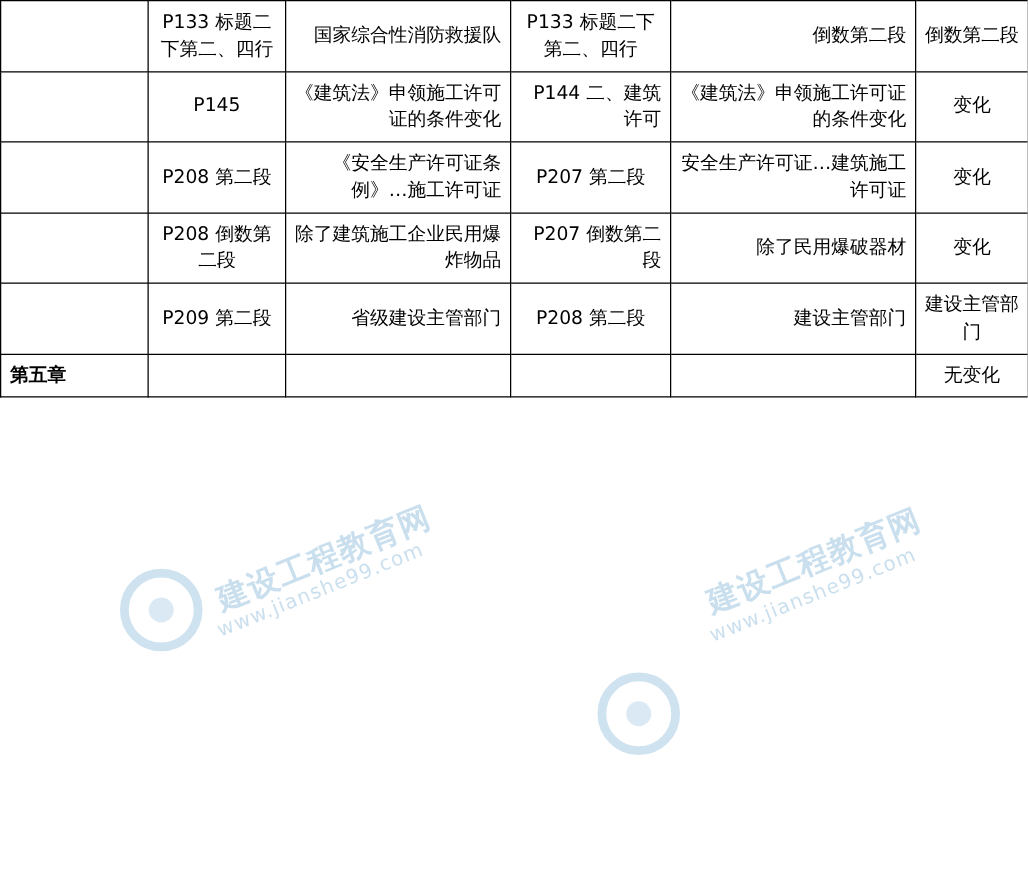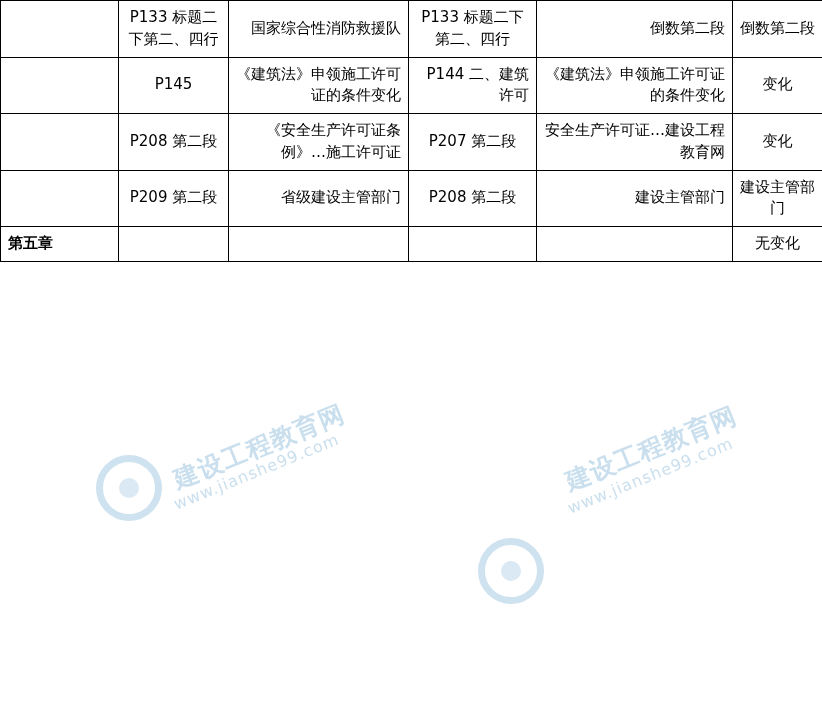--- a/index.html
+++ b/index.html
@@ -146,21 +146,29 @@
         <td class="cell-left">《建筑法》申领施工许可证的条件变化</td>
         <td class="cell-left">P144 二、建筑许可</td>
         <td class="cell-left">《建筑法》申领施工许可证的条件变化</td>
         <td class="cell-center">变化</td>
       </tr>
       <tr>
         <td class="c0 cell-center"></td>
         <td class="cell-center">P208 第二段</td>
         <td class="cell-left">《安全生产许可证条例》…施工许可证</td>
         <td class="cell-center">P207 第二段</td>
-        <td class="cell-left">安全生产许可证…建设工程教育网</td>
+        <td class="cell-left">安全生产许可证…建筑施工许可证</td>
+        <td class="cell-center">变化</td>
+      </tr>
+      <tr>
+        <td class="c0 cell-center"></td>
+        <td class="cell-center">P208 倒数第二段</td>
+        <td class="cell-left">除了建筑施工企业民用爆炸物品</td>
+        <td class="cell-left">P207 倒数第二段</td>
+        <td class="cell-left">除了民用爆破器材</td>
         <td class="cell-center">变化</td>
       </tr>
       <tr>
         <td class="c0 cell-center"></td>
         <td class="cell-center">P209 第二段</td>
         <td class="cell-left">省级建设主管部门</td>
         <td class="cell-center">P208 第二段</td>
         <td class="cell-left">建设主管部门</td>
         <td class="cell-center">建设主管部门</td>
       </tr>

